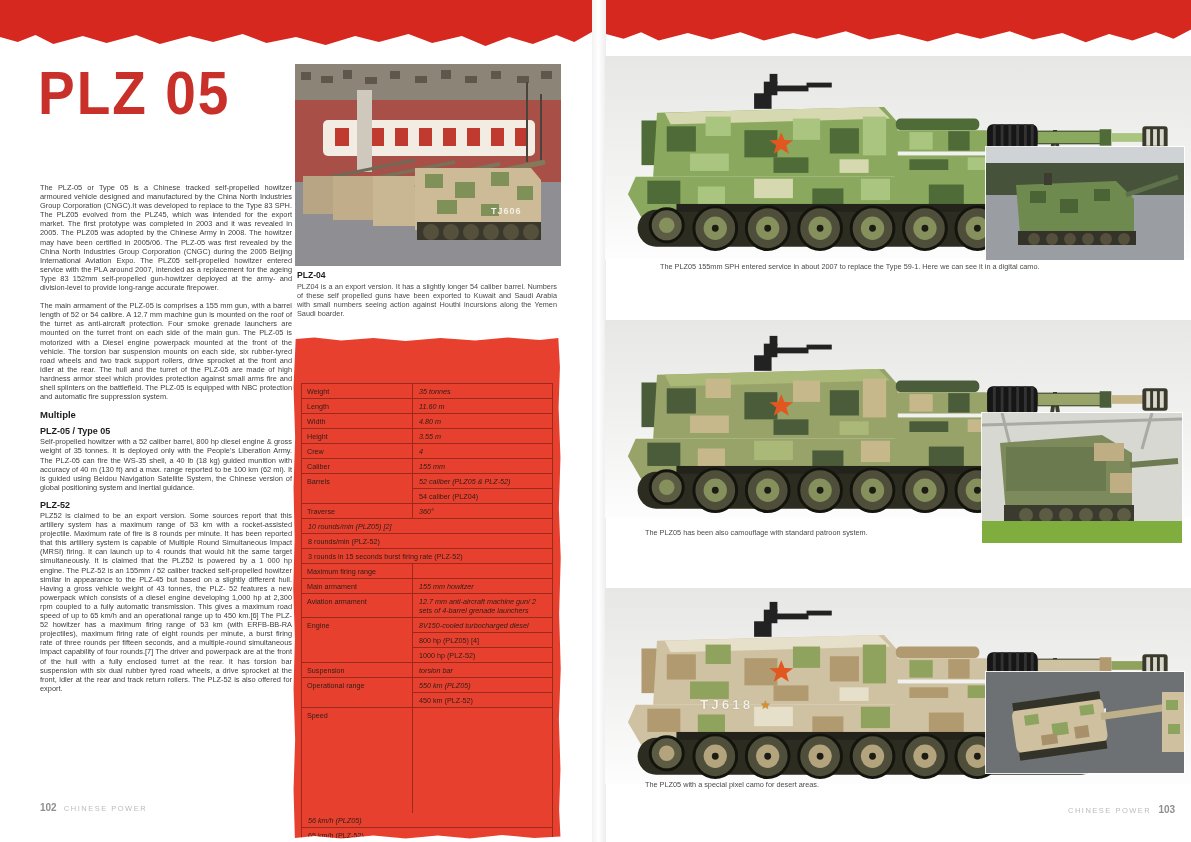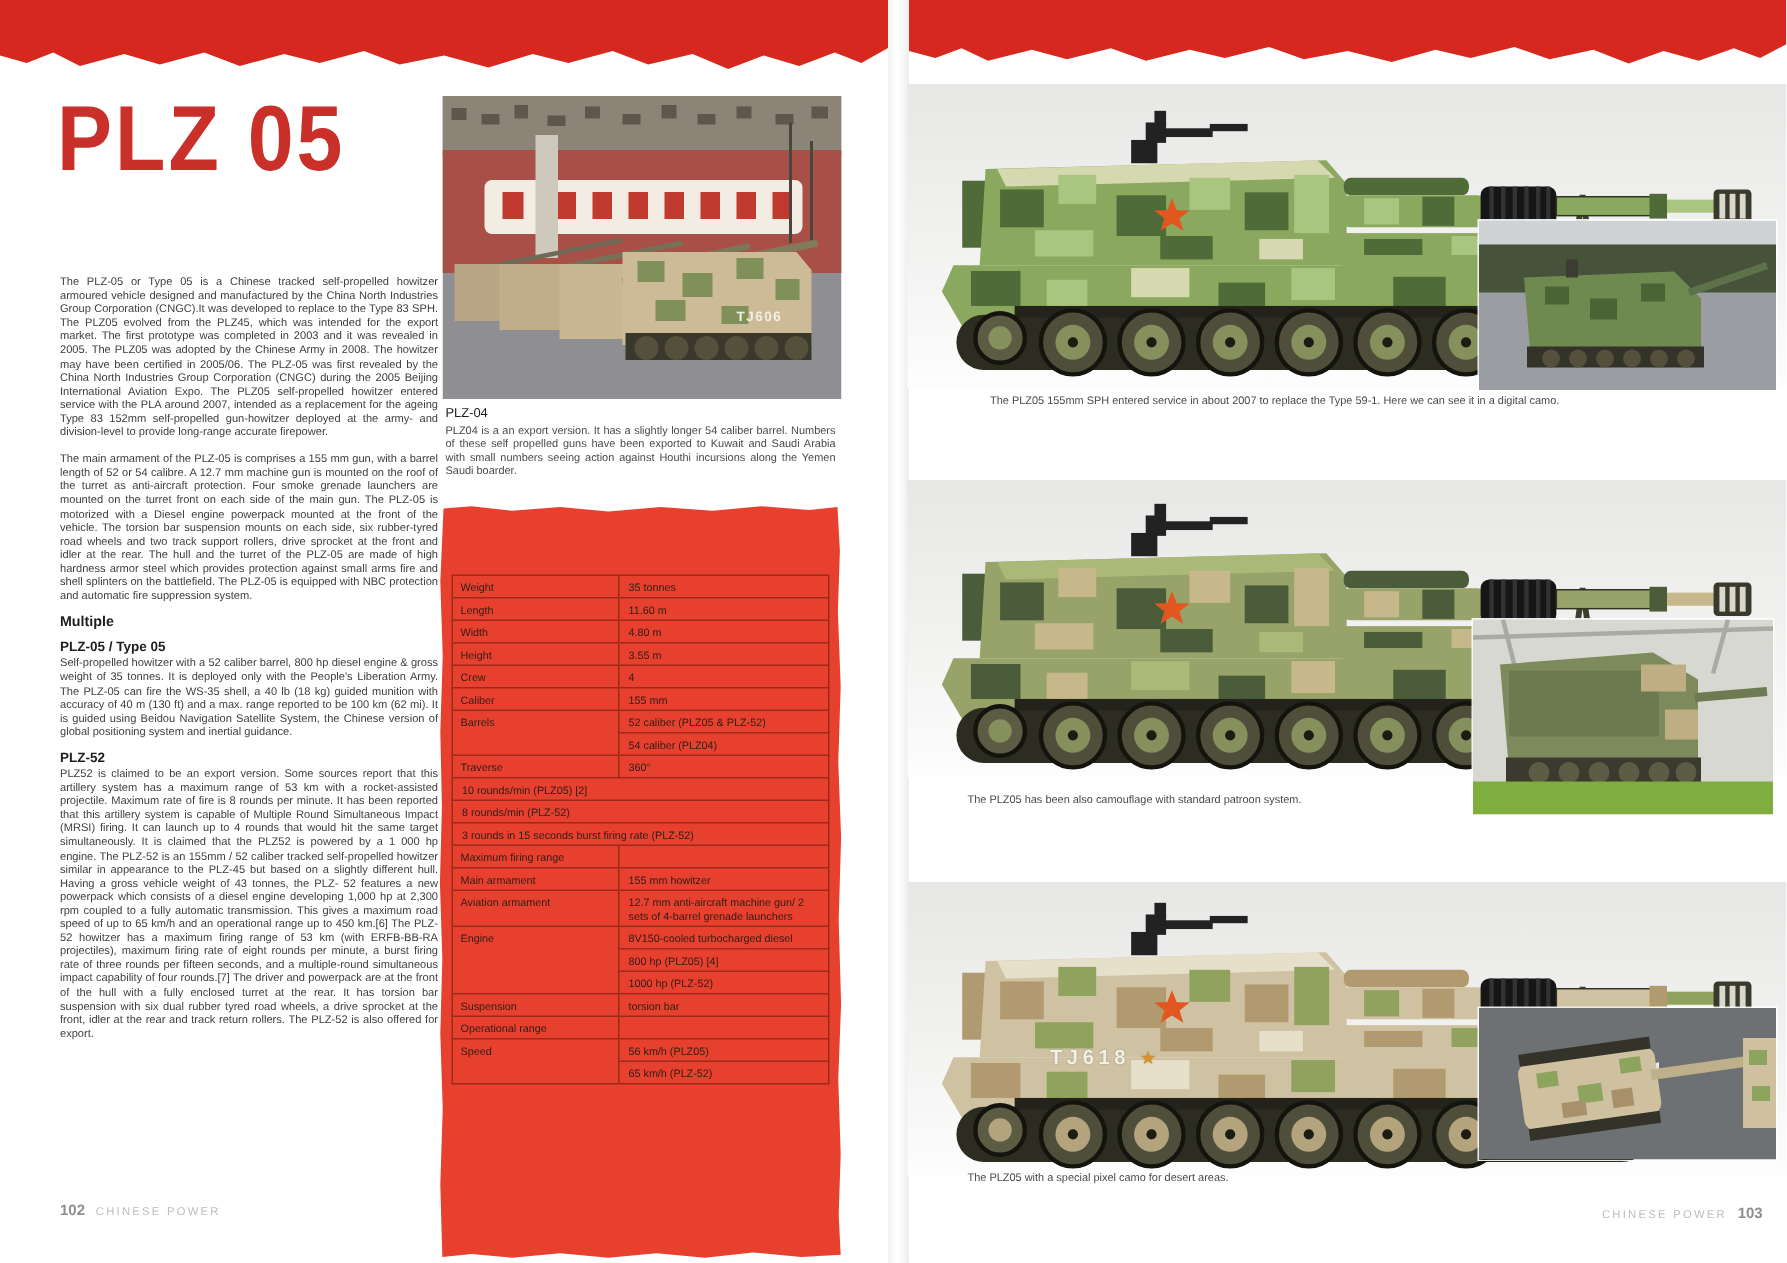--- a/index.html
+++ b/index.html
@@ -36,36 +36,36 @@
 
   .footer{font-size:7.5px;letter-spacing:1.5px;color:#bdbcbc;}
   .footer .num{font-size:10px;font-weight:bold;color:#8f8f8f;letter-spacing:0;}
   .footer-left{left:40px;top:802px;}
   .footer-right{left:1068px;top:804px;}
   .footer span{vertical-align:baseline;}
 
   
   .parade-photo{left:295px;top:64px;width:266px;height:202px;}
   .plz04-cap{left:297px;top:271px;width:260px;color:#4a4a4a;font-size:7.3px;line-height:9px;text-align:justify;}
-  .plz04-cap .h{font-size:8.6px;font-weight:normal;color:#1d1d1d;margin-bottom:2px;}
+  .plz04-cap .h{font-size:8.6px;font-weight:bold;color:#1d1d1d;margin-bottom:2px;}
 
   
   .spec-panel{
     left:293px;top:337px;width:268px;height:503px;
     background:var(--panel-red,#e8402f);
     clip-path:polygon(1% 0.4%,8% 0.1%,18% 0.7%,30% 0.2%,42% 0.8%,55% 0.2%,68% 0.7%,80% 0.1%,92% 0.6%,99% 0.2%,99.6% 6%,99.1% 14%,99.8% 24%,99.2% 34%,99.9% 44%,99.3% 55%,99.9% 66%,99.2% 76%,99.8% 86%,99.3% 94%,99.8% 99.3%,90% 99.6%,78% 99%,66% 99.7%,54% 99.1%,42% 99.7%,30% 99.1%,18% 99.7%,8% 99.2%,0.7% 99.6%,0.2% 90%,0.8% 80%,0.2% 70%,0.7% 60%,0.1% 50%,0.6% 40%,0.2% 30%,0.8% 20%,0.2% 10%);
   }
   .spec-table{position:absolute;left:8px;top:46px;width:250px;
     border:1px solid var(--panel-line,#9c2a1c);color:#2e1d15;font-size:7.2px;line-height:9px;}
   .spec-row{display:flex;border-bottom:1px solid var(--panel-line,#9c2a1c);}
-  .spec-row:last-child{border-bottom:none;}
+  .spec-row:last-child{border-bottom:none;flex-direction:column;}
   .spec-label{width:100px;flex:0 0 100px;padding:3px 5px 2px 5px;border-right:1px solid var(--panel-line,#9c2a1c);}
   .spec-values{flex:1;display:flex;flex-direction:column;}
   .spec-value{padding:3px 6px 2px 6px;border-top:1px solid var(--panel-line,#9c2a1c);}
-  .spec-value:first-child{border-top:none;}
+  .spec-value:first-child{border-top:none;font-style:italic;}
 
   
   .illu-bg{background:linear-gradient(180deg,#e7e7e6 0%,#f2f2f1 55%,#fdfdfd 100%);}
   .b1{left:605px;top:56px;width:586px;height:203px;}
   .b2{left:605px;top:320px;width:586px;height:198px;}
   .b3{left:605px;top:588px;width:586px;height:196px;}
   .tank{position:absolute;}
   .tank1{left:602px;top:70px;width:576px;height:199px;}
   .tank2{left:602px;top:332px;width:576px;height:199px;}
   .tank3{left:602px;top:598px;width:576px;height:199px;}
@@ -366,20 +366,24 @@
           </div>
         </div>
         <div class="spec-row">
           <div class="spec-label">Suspension</div>
           <div class="spec-values">
             <div class="spec-value">torsion bar</div>
           </div>
         </div>
         <div class="spec-row">
           <div class="spec-label">Operational range</div>
+          <div class="spec-values">
+            <div class="spec-value">550 km (PLZ05)</div>
+            <div class="spec-value">450 km (PLZ-52)</div>
+          </div>
         </div>
         <div class="spec-row">
           <div class="spec-label">Speed</div>
           <div class="spec-values">
             <div class="spec-value">56 km/h (PLZ05)</div>
             <div class="spec-value">65 km/h (PLZ-52)</div>
           </div>
         </div>
       </div>
   </div>

